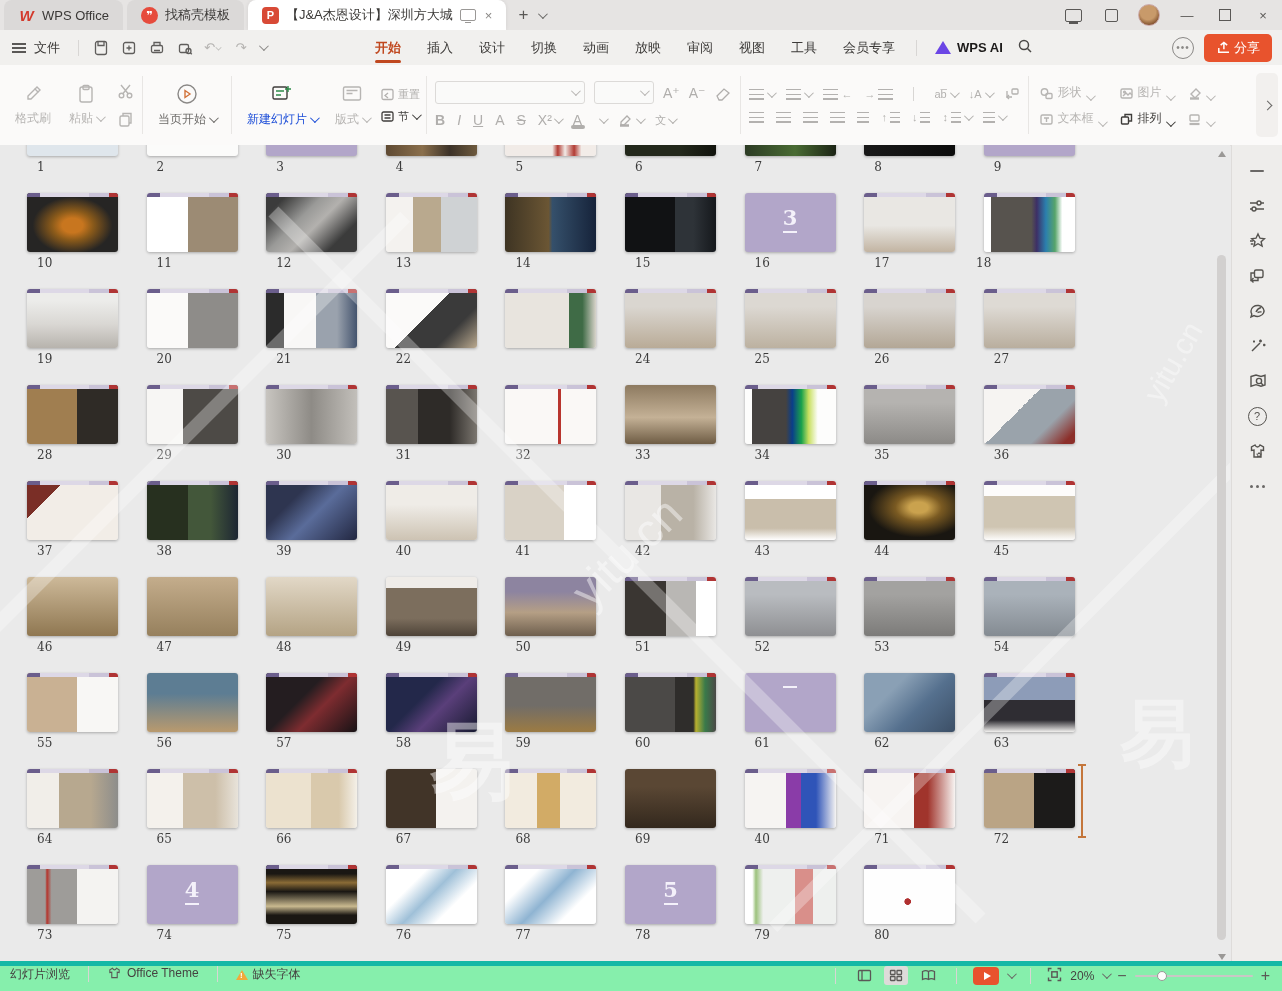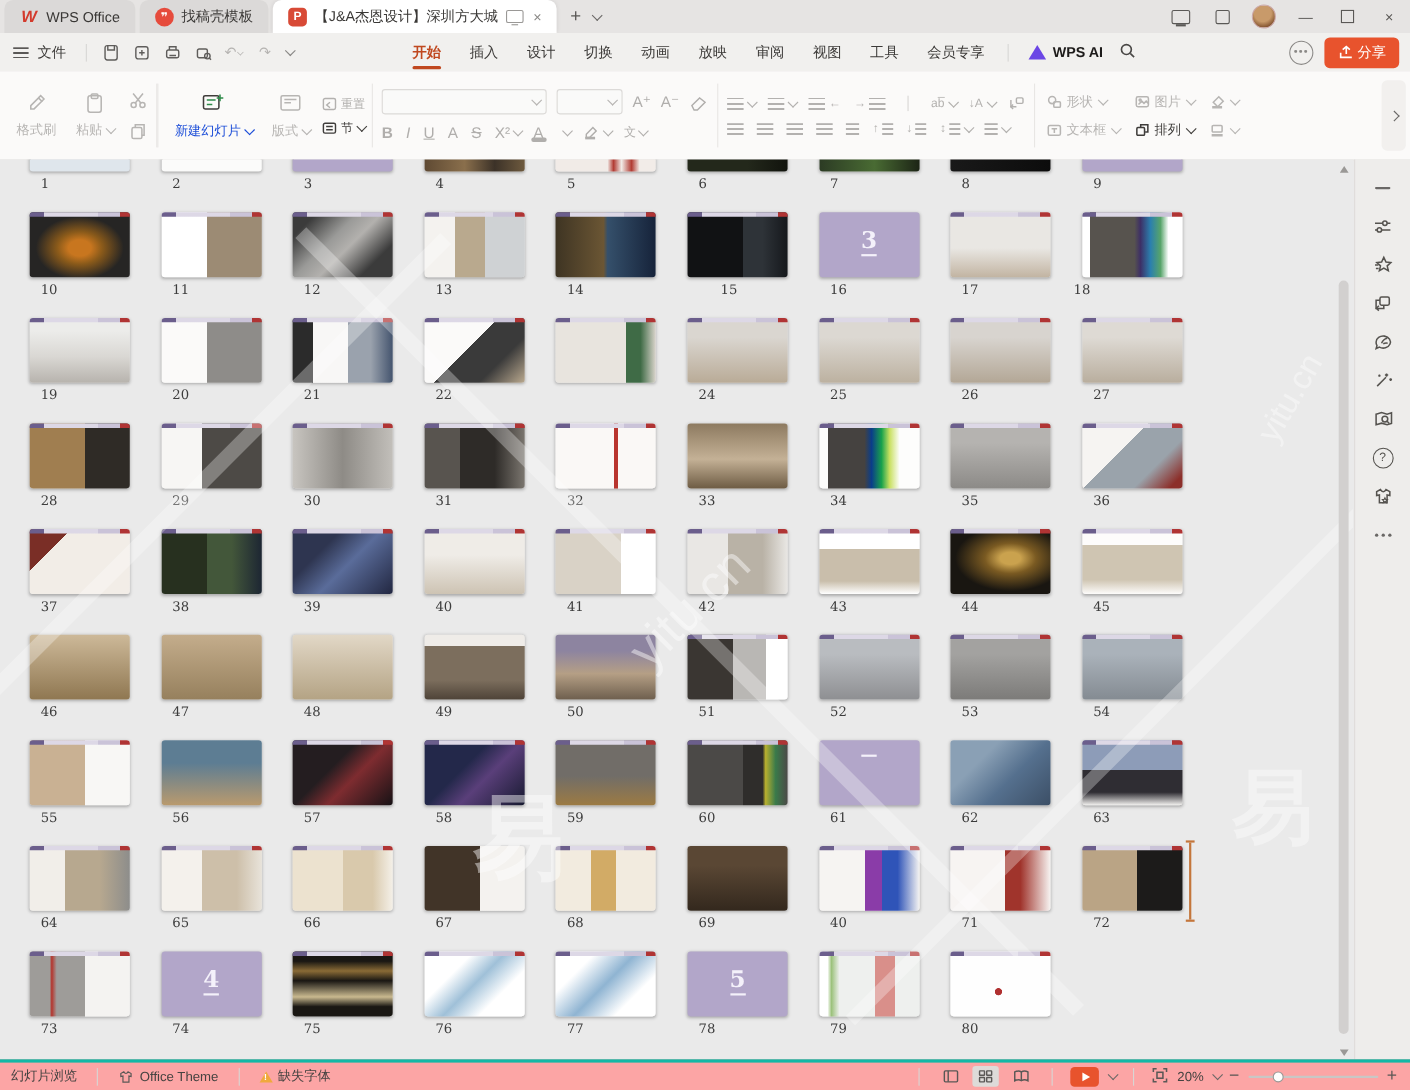--- a/index.html
+++ b/index.html
@@ -69,21 +69,21 @@
   .fmt{font-size:14px;color:#b0aeac;display:flex;align-items:center;gap:2px;}
   .fmt.b{font-weight:bold;} .fmt.i{font-style:italic;} .fmt.u{text-decoration:underline;} .fmt.s{text-decoration:line-through;}
   .abtn{font-size:14px;color:#b0aeac;display:flex;align-items:center;gap:2px;}
   .colbar{display:inline-block;width:14px;height:4px;border-radius:2px;background:#b0aeac;margin-left:-13px;margin-top:14px;}
   .bars{width:15px;height:11px;background:repeating-linear-gradient(#b3b1af 0 1.4px,transparent 1.4px 4.6px);}
   .parcol{display:flex;flex-direction:column;gap:10px;padding:0 8px;}
   .pr{display:flex;align-items:center;gap:12px;}
   .icw{display:flex;align-items:center;gap:3px;color:#b3b1af;font-size:11px;}
   .icw svg{stroke:#b3b1af;fill:none;stroke-width:1.3;}
   .insgrid{display:grid;grid-template-columns:auto auto auto;grid-gap:9px 14px;padding:0 10px;font-size:12px;color:#b7b5b3;}
-  .insitem{display:flex;align-items:center;gap:4px;white-space:nowrap;}
+  .insitem{display:flex;align-items:flex-end;gap:4px;white-space:nowrap;}
   .insitem svg{stroke:#b7b5b3;fill:none;stroke-width:1.4;}
   .insitem.en{color:#3f3d3b;}
   .insitem.en svg{stroke:#3f3d3b;}
   .rib-expand{position:absolute;right:4px;top:8px;bottom:8px;width:22px;background:#f2f0ee;border-radius:5px;display:flex;align-items:center;justify-content:center;}
   .rib-expand .chev{transform:rotate(-45deg);color:#6a6866;}
   
   .canvas{position:absolute;top:145px;left:0;width:1230px;bottom:25px;background:#eaeaea;overflow:hidden;}
   .thumb{position:absolute;width:91px;height:59px;border-radius:3px;box-shadow:0 1px 3px rgba(0,0,0,.28);z-index:1;}
   .band{position:absolute;top:0;left:0;right:0;height:4px;border-radius:3px 3px 0 0;}
   .divlabel{position:absolute;left:0;right:0;top:12px;text-align:center;color:#f4f1fa;font-size:21px;font-weight:bold;font-family:"DejaVu Serif",serif;}
@@ -102,22 +102,22 @@
   
   .rightbar{position:absolute;top:145px;right:0;width:51px;bottom:25px;background:#eeedeb;border-left:1px solid #dedcda;
             display:flex;flex-direction:column;align-items:center;padding-top:16px;gap:15px;box-sizing:border-box;}
   .sic{width:20px;height:20px;display:flex;align-items:center;justify-content:center;color:#55534f;}
   .sic svg{stroke:#55534f;fill:none;stroke-width:1.4;}
   .collapse-dash{width:14px;height:2px;background:#6a6866;border-radius:1px;}
   .help-circ{width:17px;height:17px;border:1.4px solid #55534f;border-radius:50%;font-size:11px;display:flex;align-items:center;justify-content:center;}
   .moredots{display:flex;gap:3px;}
   .moredots i{width:3px;height:3px;border-radius:50%;background:#6a6866;}
   
-  .statusbar{position:absolute;left:0;right:0;bottom:0;height:25px;background:#fca5a5;border-top:3px solid #14b8a6;
-             display:flex;align-items:center;font-size:12px;color:#454341;}
+  .statusbar{position:absolute;left:0;right:0;bottom:0;height:25px;background:#86efac;border-top:5px solid #14b8a6;
+             display:flex;align-items:flex-start;font-size:12px;color:#454341;}
   .sb-item{display:flex;align-items:center;gap:5px;padding:0 10px;}
   .warn-tri{width:0;height:0;border-left:6px solid transparent;border-right:6px solid transparent;border-bottom:10px solid #f0a93c;position:relative;}
   .warn-tri::after{content:"!";position:absolute;left:-1.5px;top:1px;font-size:8px;color:#fff;font-weight:bold;}
   .sb-right{margin-left:auto;display:flex;align-items:center;gap:8px;padding-right:12px;}
   .vbtn{width:24px;height:19px;display:flex;align-items:center;justify-content:center;border-radius:3px;}
   .vbtn svg{stroke:#5a5856;fill:none;stroke-width:1.3;}
   .vbtn.active{background:#dddbd9;}
   .playbtn{width:26px;height:18px;background:#e8532d;border-radius:4px;display:flex;align-items:center;justify-content:center;}
   .playbtn i{width:0;height:0;border-left:7px solid #fff;border-top:4.5px solid transparent;border-bottom:4.5px solid transparent;margin-left:2px;}
   .zoomtrack{width:118px;height:2px;background:#c9c7c5;border-radius:1px;position:relative;}
@@ -264,20 +264,32 @@
           </span>
         <span class="mini">
           <svg width="17" height="17" viewBox="0 0 17 17">
               <rect x="3" y="5" width="9" height="10" rx="1.5"></rect>
               <path d="M6 5V2.5h8V12h-2"></path>
             </svg>
           </span>
       </div>
     </div>
     <div class="rsep"></div>
+    <div class="rgroup">
+      <div class="bigbtn">
+        <svg width="24" height="24" viewBox="0 0 24 24">
+            <circle cx="12" cy="12" r="9" stroke="#8a8886"></circle>
+            <path d="M10 8.5l5 3.5-5 3.5z" stroke="#d2733a" fill="none"></path>
+          </svg>
+        <span class="lblrow">
+            <span>当页开始</span>
+            <span class="chev"></span>
+          </span>
+      </div>
+    </div>
     <div class="rsep"></div>
     <div class="rgroup">
       <div class="bigbtn" style="color:#1d4ed8">
         <svg width="24" height="24" viewBox="0 0 24 24" style="stroke:#3f3d3b">
             <rect x="3" y="5" width="14" height="12" rx="1.5"></rect>
             <path d="M6 9h8M6 13h5M18 4v6M15 7h6" stroke="#2e8b4a"></path>
           </svg>
         <span class="lblrow">
             <span>新建幻灯片</span>
             <span class="chev"></span>
@@ -492,21 +504,21 @@
           <div class="band" style="background: linear-gradient(90deg, rgb(107, 94, 140) 0px, rgb(107, 94, 140) 14%, rgb(221, 216, 230) 14%, rgb(221, 216, 230) 68%, rgb(202, 195, 216) 68%, rgb(202, 195, 216) 90%, rgb(176, 52, 52) 90%);"></div>
         </div>
         <div class="slidenum" style="left: 395.8px; top: 111px;">13</div>
         <div class="thumb" style="left: 505.4px; top: 48px; background: linear-gradient(90deg, rgb(62, 52, 35), rgb(107, 86, 52) 48%, rgb(53, 80, 107) 52%, rgb(22, 35, 58));">
           <div class="band" style="background: linear-gradient(90deg, rgb(107, 94, 140) 0px, rgb(107, 94, 140) 14%, rgb(221, 216, 230) 14%, rgb(221, 216, 230) 68%, rgb(202, 195, 216) 68%, rgb(202, 195, 216) 90%, rgb(176, 52, 52) 90%);"></div>
         </div>
         <div class="slidenum" style="left: 515.4px; top: 111px;">14</div>
         <div class="thumb" style="left: 625px; top: 48px; background: linear-gradient(90deg, rgb(17, 18, 20) 55%, rgb(46, 51, 56) 55%, rgb(46, 51, 56) 75%, rgb(21, 24, 28));">
           <div class="band" style="background: linear-gradient(90deg, rgb(107, 94, 140) 0px, rgb(107, 94, 140) 14%, rgb(221, 216, 230) 14%, rgb(221, 216, 230) 68%, rgb(202, 195, 216) 68%, rgb(202, 195, 216) 90%, rgb(176, 52, 52) 90%);"></div>
         </div>
-        <div class="slidenum" style="left: 635px; top: 111px; margin-left: 20px;">15</div>
+        <div class="slidenum" style="left: 635px; top: 111px;">15</div>
         <div class="thumb" style="left: 744.6px; top: 48px; background: rgb(178, 166, 201);">
           <div class="divlabel">3</div>
         </div>
         <div class="slidenum" style="left: 754.6px; top: 111px;">16</div>
         <div class="thumb" style="left: 864.2px; top: 48px; background: linear-gradient(rgb(233, 231, 227) 55%, rgb(194, 180, 162));">
           <div class="band" style="background: linear-gradient(90deg, rgb(107, 94, 140) 0px, rgb(107, 94, 140) 14%, rgb(221, 216, 230) 14%, rgb(221, 216, 230) 68%, rgb(202, 195, 216) 68%, rgb(202, 195, 216) 90%, rgb(176, 52, 52) 90%);"></div>
         </div>
         <div class="slidenum" style="left: 874.2px; top: 111px;">17</div>
         <div class="thumb" style="left: 983.8px; top: 48px; background: linear-gradient(90deg, rgb(255, 255, 255) 8%, rgb(87, 83, 78) 8%, rgb(87, 83, 78) 52%, rgb(61, 47, 102) 58%, rgb(43, 127, 174) 68%, rgb(87, 164, 106) 78%, rgb(255, 255, 255) 86%);">
           <div class="band" style="background: linear-gradient(90deg, rgb(107, 94, 140) 0px, rgb(107, 94, 140) 14%, rgb(221, 216, 230) 14%, rgb(221, 216, 230) 68%, rgb(202, 195, 216) 68%, rgb(202, 195, 216) 90%, rgb(176, 52, 52) 90%);"></div>

